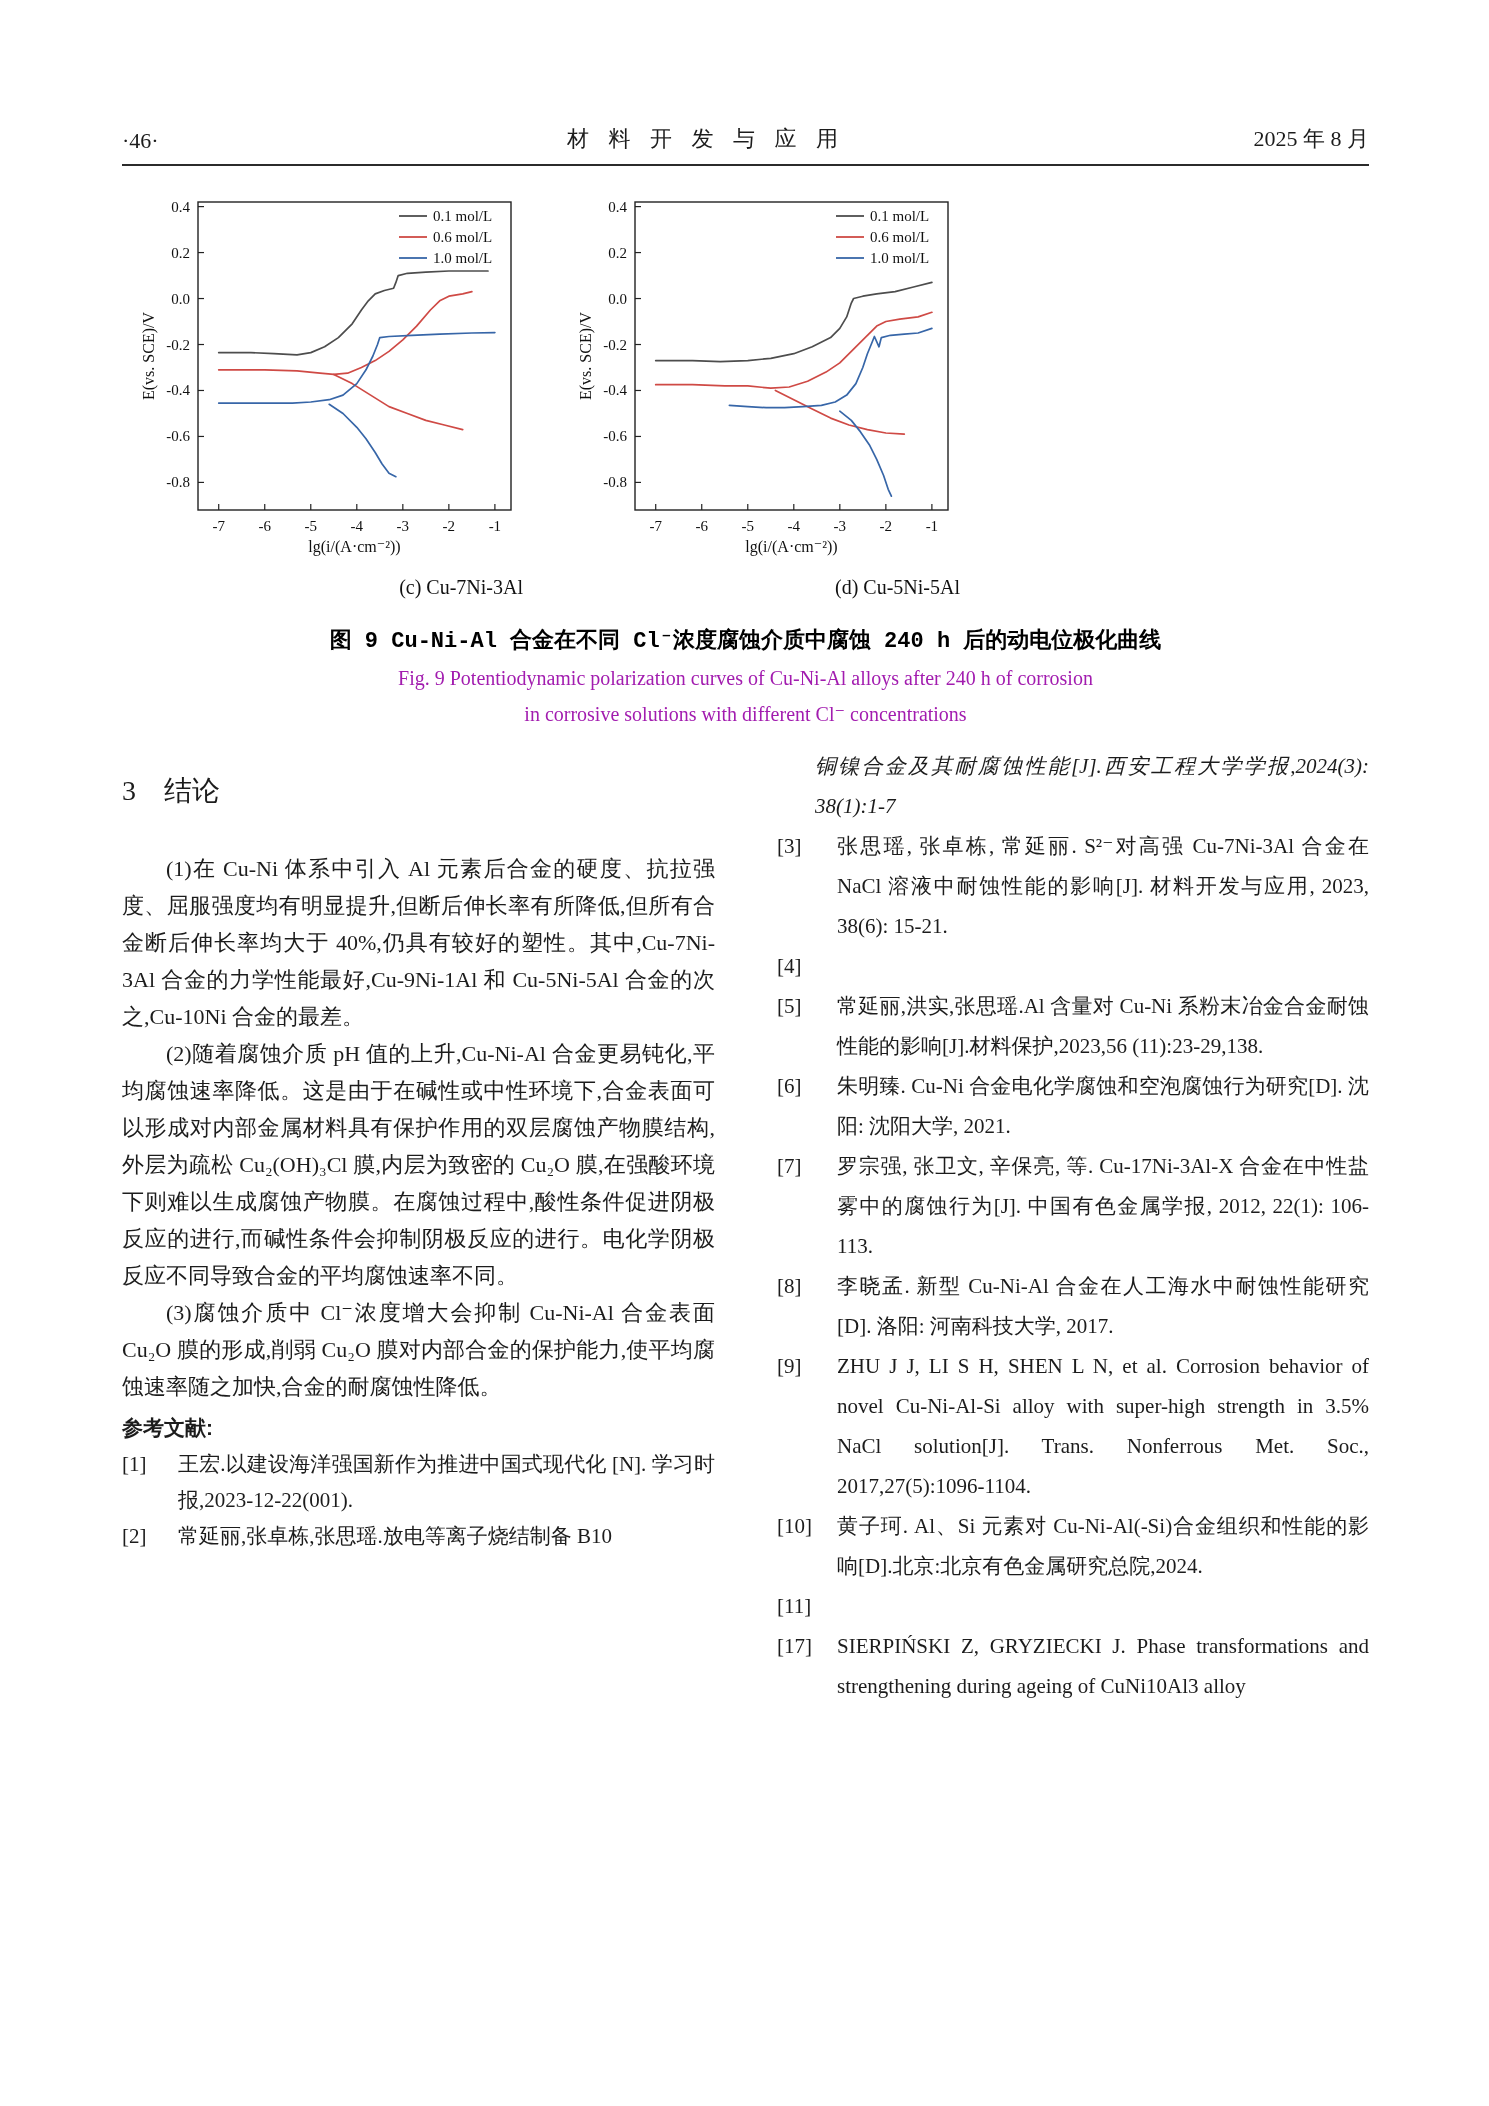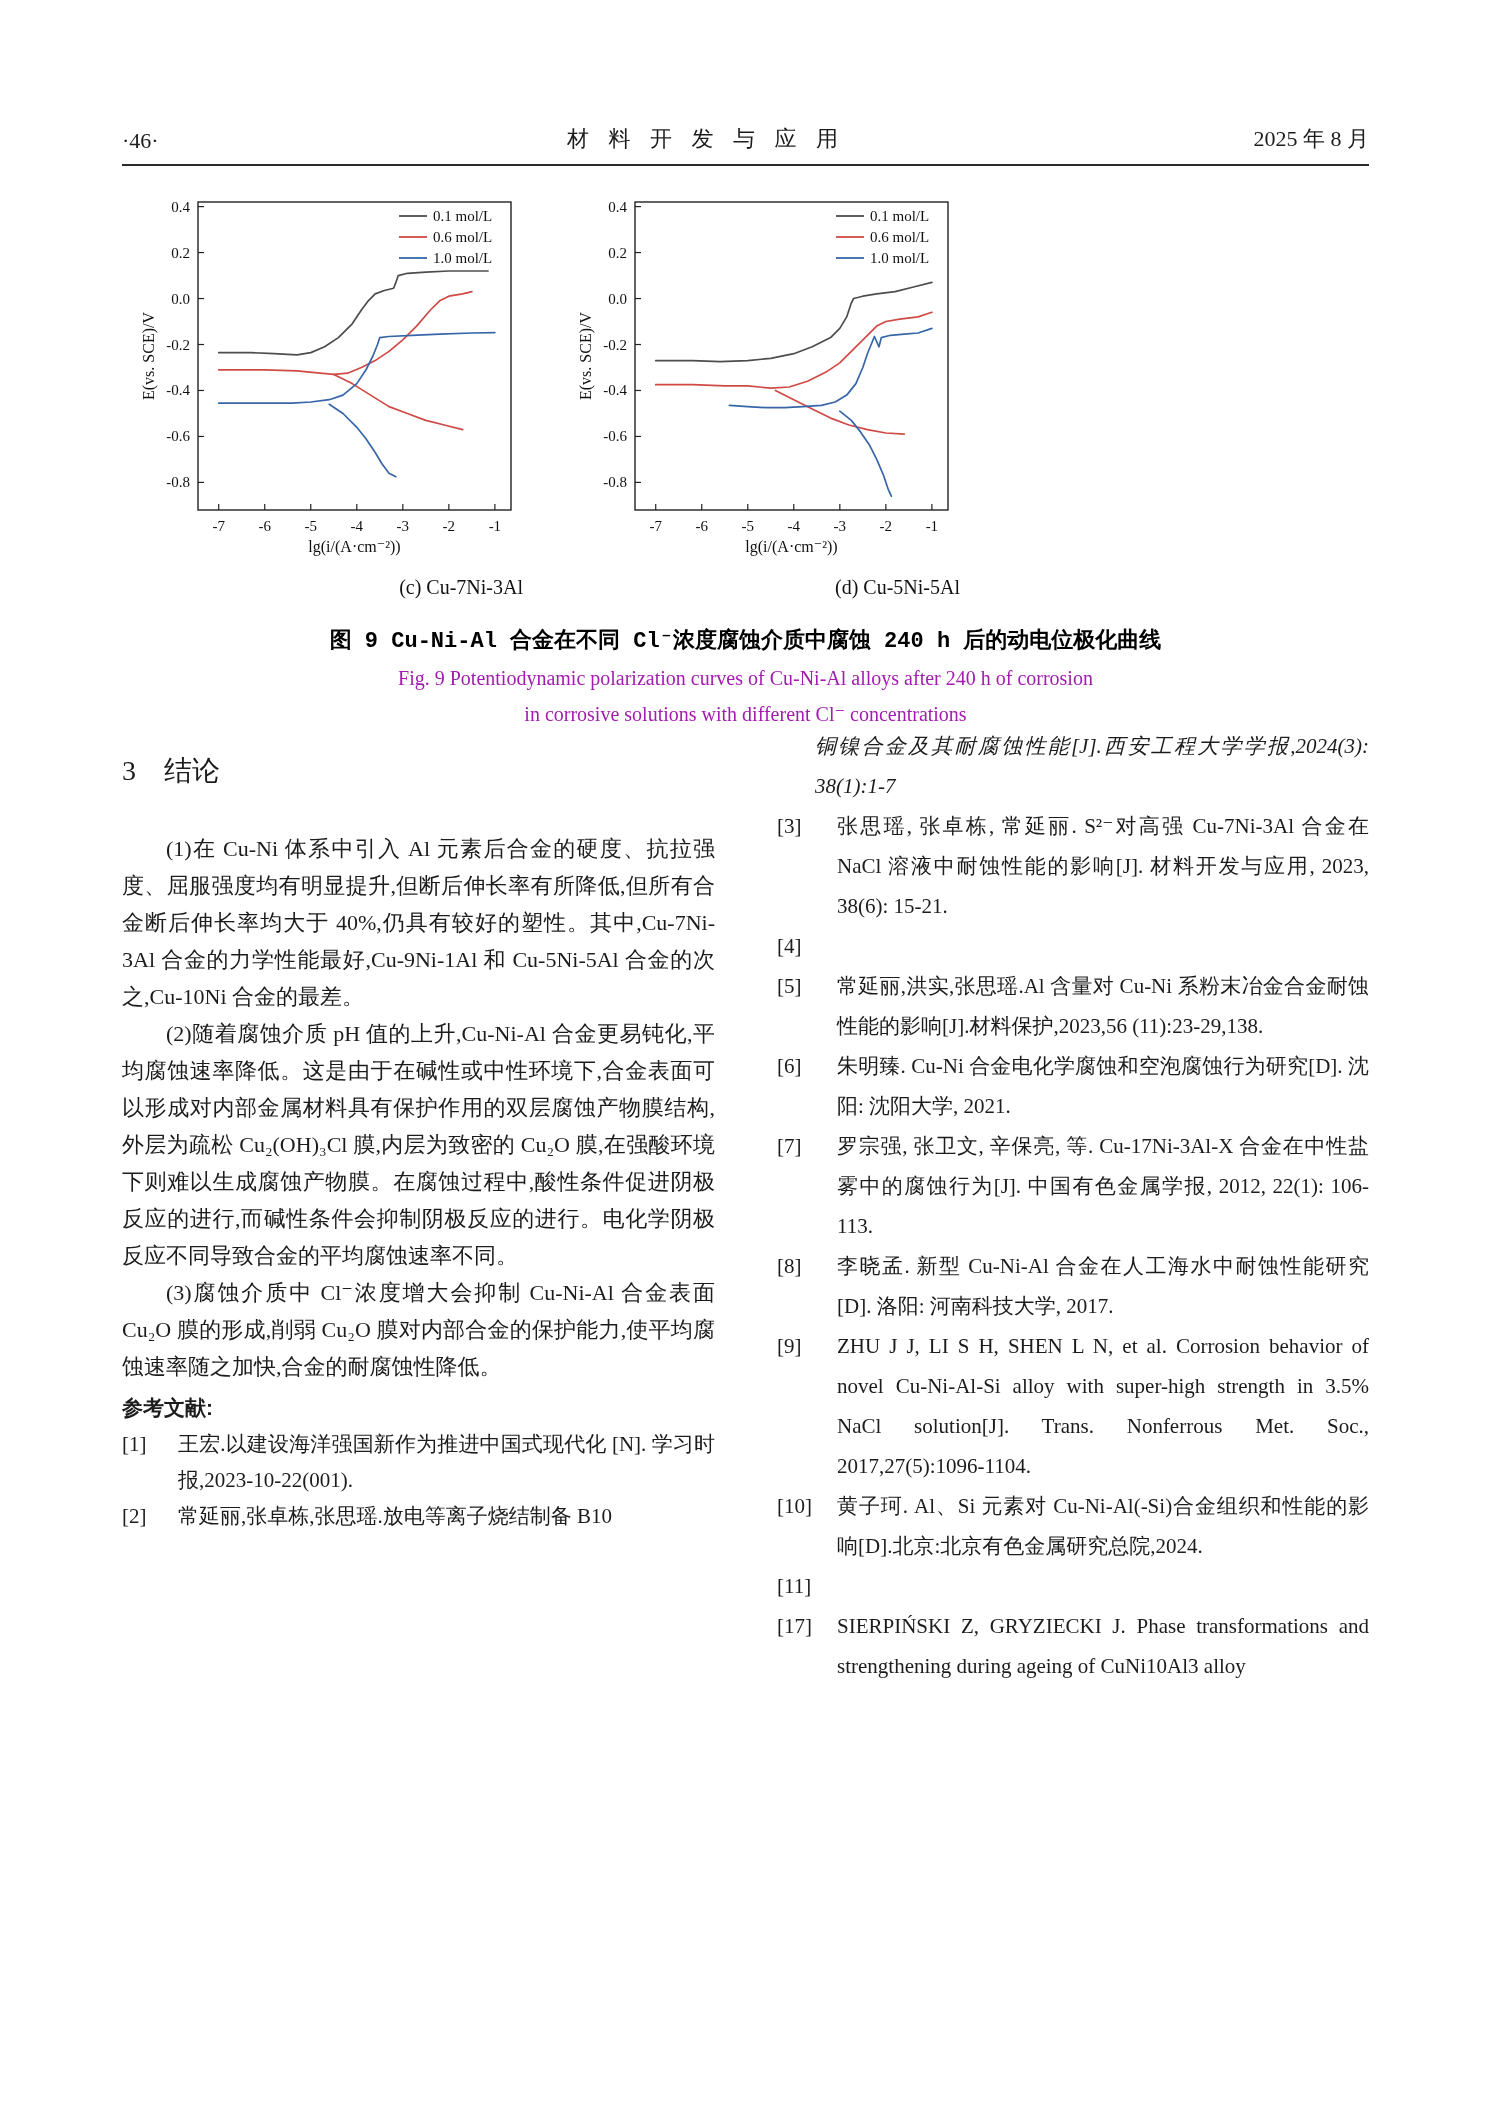--- a/index.html
+++ b/index.html
@@ -47,20 +47,21 @@
   }
   .fig-caption-en {
     text-align: center;
     font-size: 20px;
     margin-top: 12px;
     color: #a21caf;
   }
   .columns {
     display: flex;
     gap: 62px;
+    margin-top: 20px;
     justify-content: center;
   }
   .col-left { width: 593px; }
   .col-right { width: 592px; }
   .section-heading {
     font-size: 28px;
     font-weight: normal;
     margin: 26px 0 40px 0;
     white-space: pre;
   }
@@ -210,21 +211,21 @@
   <div class="columns">
 
     <div class="col col-left">
       <h2 class="section-heading">3    结论</h2>
       <p class="body-para">(1)在 Cu-Ni 体系中引入 Al 元素后合金的硬度、抗拉强度、屈服强度均有明显提升,但断后伸长率有所降低,但所有合金断后伸长率均大于 40%,仍具有较好的塑性。其中,Cu-7Ni-3Al 合金的力学性能最好,Cu-9Ni-1Al 和 Cu-5Ni-5Al 合金的次之,Cu-10Ni 合金的最差。</p>
       <p class="body-para">(2)随着腐蚀介质 pH 值的上升,Cu-Ni-Al 合金更易钝化,平均腐蚀速率降低。这是由于在碱性或中性环境下,合金表面可以形成对内部金属材料具有保护作用的双层腐蚀产物膜结构,外层为疏松 Cu₂(OH)₃Cl 膜,内层为致密的 Cu₂O 膜,在强酸环境下则难以生成腐蚀产物膜。在腐蚀过程中,酸性条件促进阴极反应的进行,而碱性条件会抑制阴极反应的进行。电化学阴极反应不同导致合金的平均腐蚀速率不同。</p>
       <p class="body-para">(3)腐蚀介质中 Cl⁻浓度增大会抑制 Cu-Ni-Al 合金表面 Cu₂O 膜的形成,削弱 Cu₂O 膜对内部合金的保护能力,使平均腐蚀速率随之加快,合金的耐腐蚀性降低。</p>
       <div class="refs-heading">参考文献:</div>
       <div class="ref-item">
         <span class="ref-label">[1]</span>
-        <span class="ref-text">王宏.以建设海洋强国新作为推进中国式现代化 [N]. 学习时报,2023-10-22(001).</span>
+        <span class="ref-text">王宏.以建设海洋强国新作为推进中国式现代化 [N]. 学习时报,2023-12-22(001).</span>
       </div>
       <div class="ref-item">
         <span class="ref-label">[2]</span>
         <span class="ref-text">常延丽,张卓栋,张思瑶.放电等离子烧结制备 B10</span>
       </div>
     </div>
 
     <div class="col col-right">
       <div class="ref-cont">铜镍合金及其耐腐蚀性能[J].西安工程大学学报,2024(3): 38(1):1-7</div>
       <div class="ref-item">

